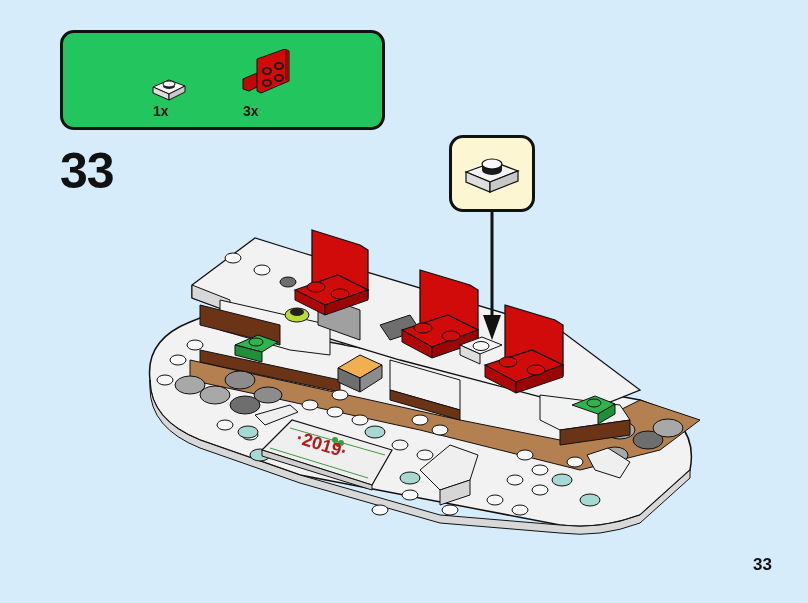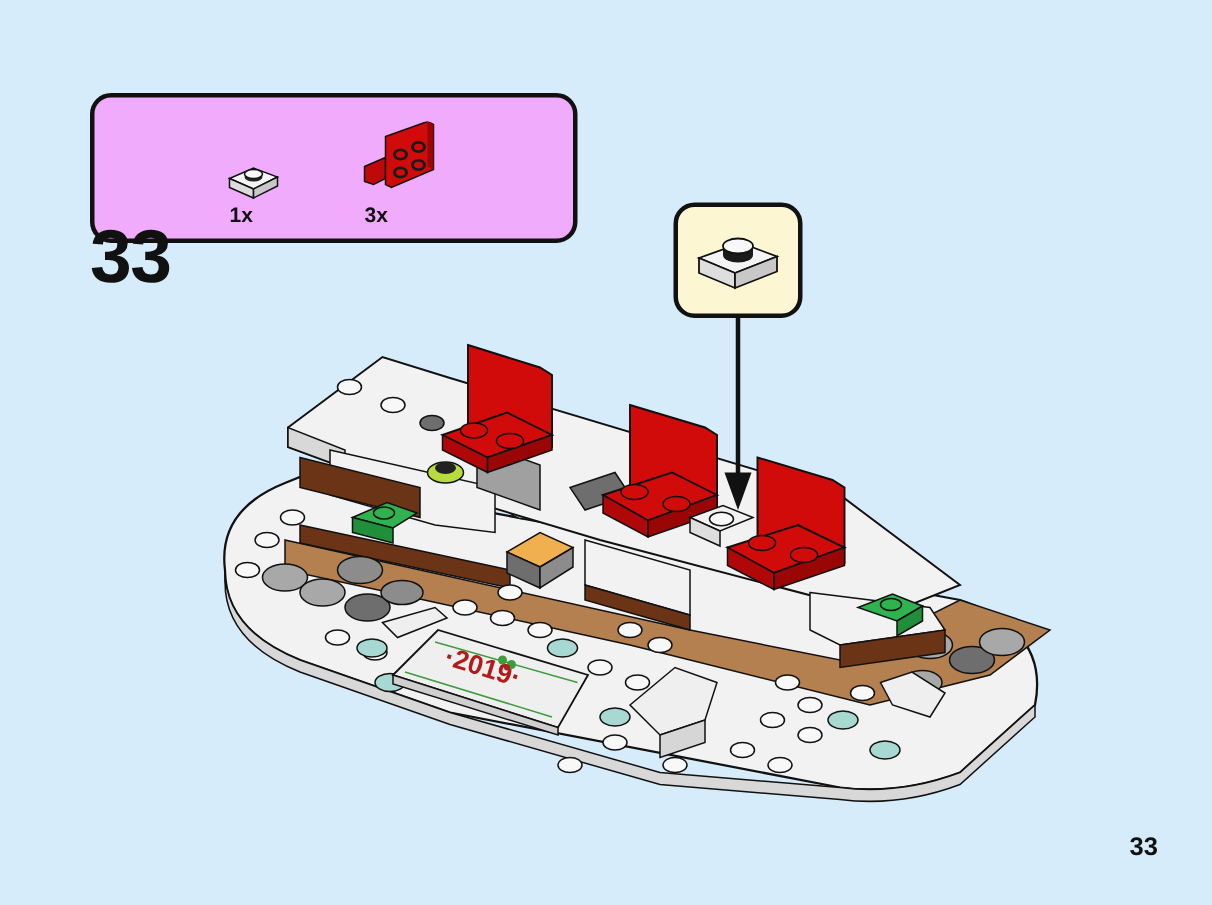--- a/index.html
+++ b/index.html
@@ -5,25 +5,24 @@
   html, body { margin: 0; padding: 0; }
   body {
     width: 808px; height: 603px; overflow: hidden;
     background: #d6ecfb;
     position: relative;
     font-family: "Liberation Sans", sans-serif;
   }
   .parts-box {
     position: absolute; left: 60px; top: 30px;
     width: 325px; height: 100px;
-    background: #f0abfc;
+    background: #22c55e;
     border: 3px solid #111;
     border-radius: 14px;
     box-sizing: border-box;
-    margin-top: 32px;
   }
   .part { position: absolute; }
   .part .count {
     position: absolute; font-size: 14px; font-weight: bold; color: #111;
     font-family: "Liberation Sans", sans-serif;
   }
   .step-number {
     position: absolute; left: 60px; top: 142px;
     font-size: 50px; font-weight: bold; color: #111;
     letter-spacing: -1px;

